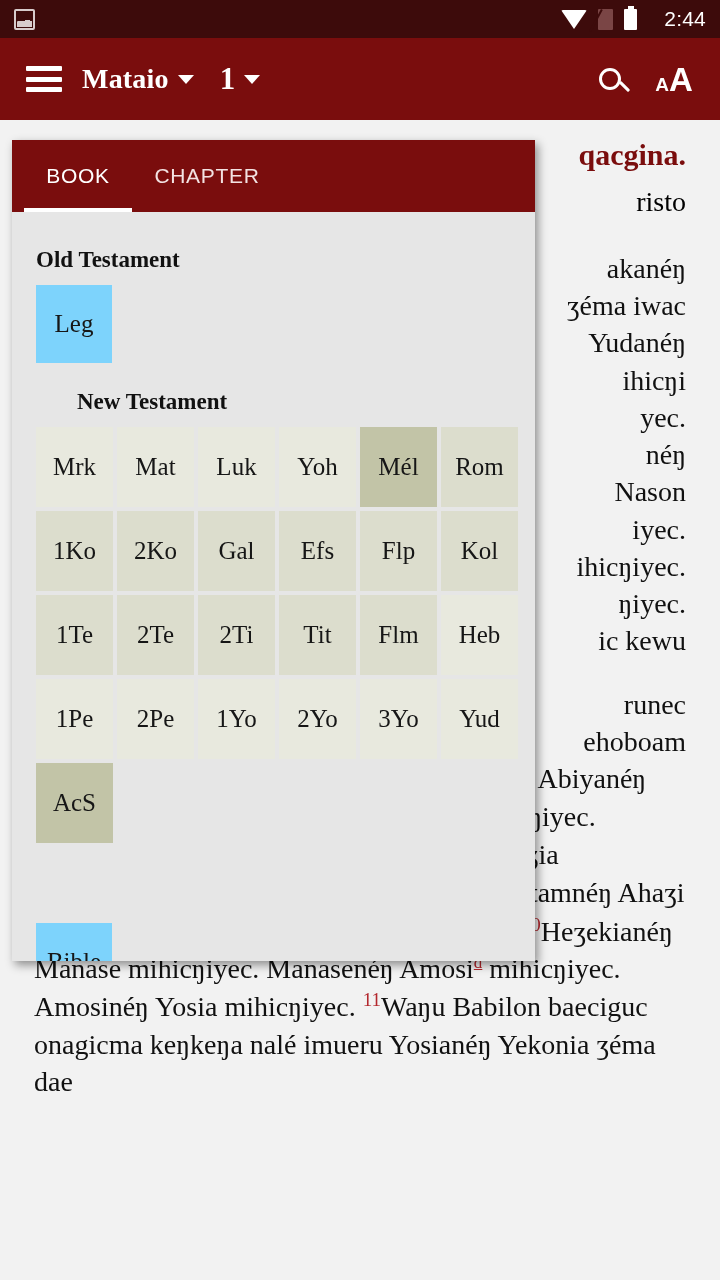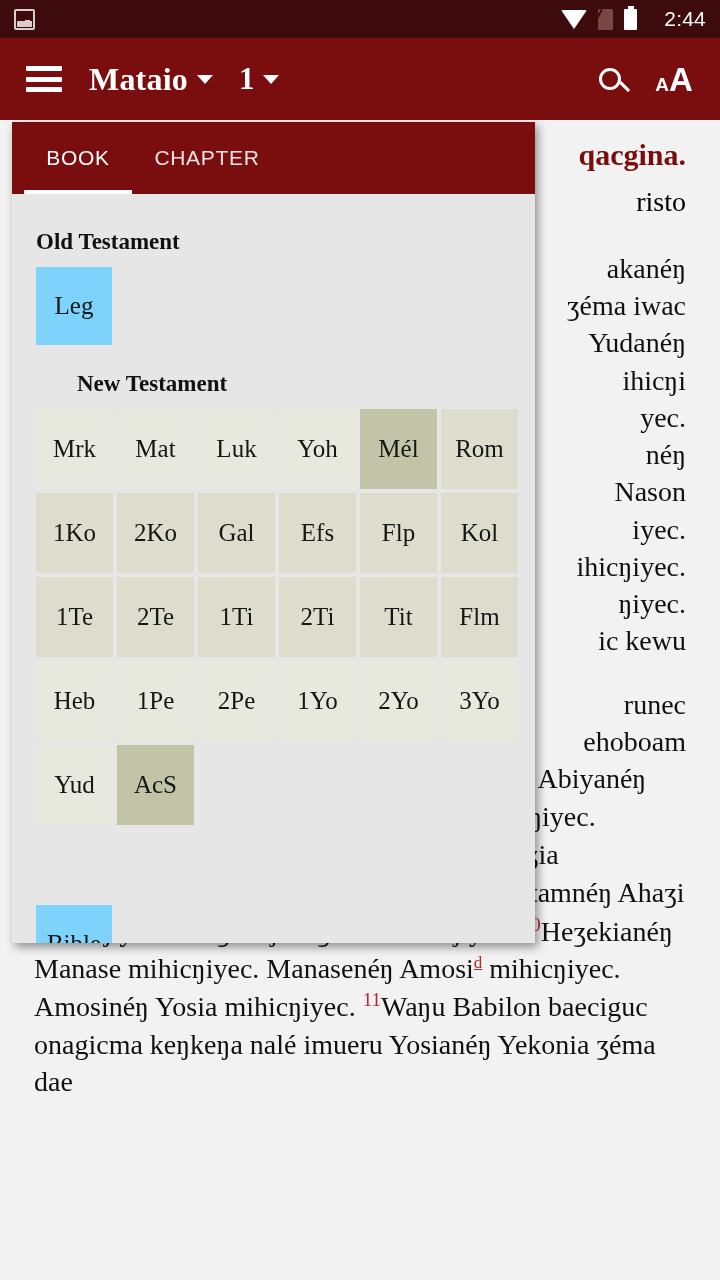--- a/index.html
+++ b/index.html
@@ -43,21 +43,21 @@
   .toolbar {
     position: absolute; top: 38px; left: 0;
     width: 720px; height: 82px;
     background: #7a0d0d;
     display: flex; align-items: center;
     padding: 0 22px 0 26px;
   }
   .hamb { width: 36px; height: 26px; display:flex; flex-direction:column; justify-content:space-between; cursor:pointer; }
   .hamb i { display:block; height:5px; background:#fff; border-radius:1px; }
   .tb-title {
-    color: #fff; font-size: 32px; margin-left: 27px;
+    color: #fff; font-size: 28px; margin-left: 20px;
     font-family: "Liberation Serif", serif; font-weight: 700;
     letter-spacing:.2px;
   }
   .caret { width:0;height:0;border-left:8px solid transparent;border-right:8px solid transparent;border-top:9px solid #fff; margin-left:9px; }
   .tb-grp { display:flex; align-items:center; cursor:pointer; }
   .tb-chap { color:#fff; font-size:31px; font-weight:700; font-family:"Liberation Serif",serif; }
   .tb-spacer { flex:1; }
   .ic-btn { width:48px; height:48px; display:flex; align-items:center; justify-content:center; cursor:pointer; }
   .mag { width:22px; height:22px; border:3px solid #fff; border-radius:50%; position:relative; }
   .mag::after { content:""; position:absolute; right:-8px; bottom:-6px; width:3px; height:13px; background:#fff; transform:rotate(-45deg); border-radius:1px; }
@@ -79,21 +79,21 @@
   .vsub { font-size:28px; text-align:right; white-space:nowrap; margin-bottom:32px; }
   .blk { font-size:28px; line-height:1.33; color:#111; text-align:left; }
   .blk .rl { display:block; white-space:nowrap; text-align:right; }
   .vnum { color:#b3272d; font-size:19px; vertical-align:super; font-weight:400; }
   .fnote { color:#b3272d; font-size:17px; vertical-align:super; text-decoration:underline; }
   .para { font-size:28px; line-height:1.33; color:#111; }
   .gap { height:26px; }
 
   
   .panel {
-    position:absolute; left:12px; top:122px;
+    position:absolute; left:12px; top:140px;
     width:523px; height:821px;
     background:#e6e6e6;
     box-shadow: 3px 4px 9px rgba(0,0,0,.42);
     overflow:hidden;
   }
   .tabs { height:72px; background:#7a0d0d; display:flex; align-items:flex-end; padding-left:0; }
   .tab {
     height:72px; display:flex; align-items:center; justify-content:center;
     color:#f3e2e2; font-family:"Liberation Sans",sans-serif; font-size:21px;
     letter-spacing:.7px; cursor:pointer; position:relative;
@@ -253,23 +253,20 @@
             <span>Kol</span>
           </div>
 
         <div class="tile mid">
             <span>1Te</span>
           </div>
         <div class="tile mid">
             <span>2Te</span>
           </div>
         <div class="tile mid">
-            <span>1Ti</span>
-          </div>
-        <div class="tile mid">
             <span>2Ti</span>
           </div>
         <div class="tile mid">
             <span>Tit</span>
           </div>
         <div class="tile mid">
             <span>Flm</span>
           </div>
 
         <div class="tile lite">

